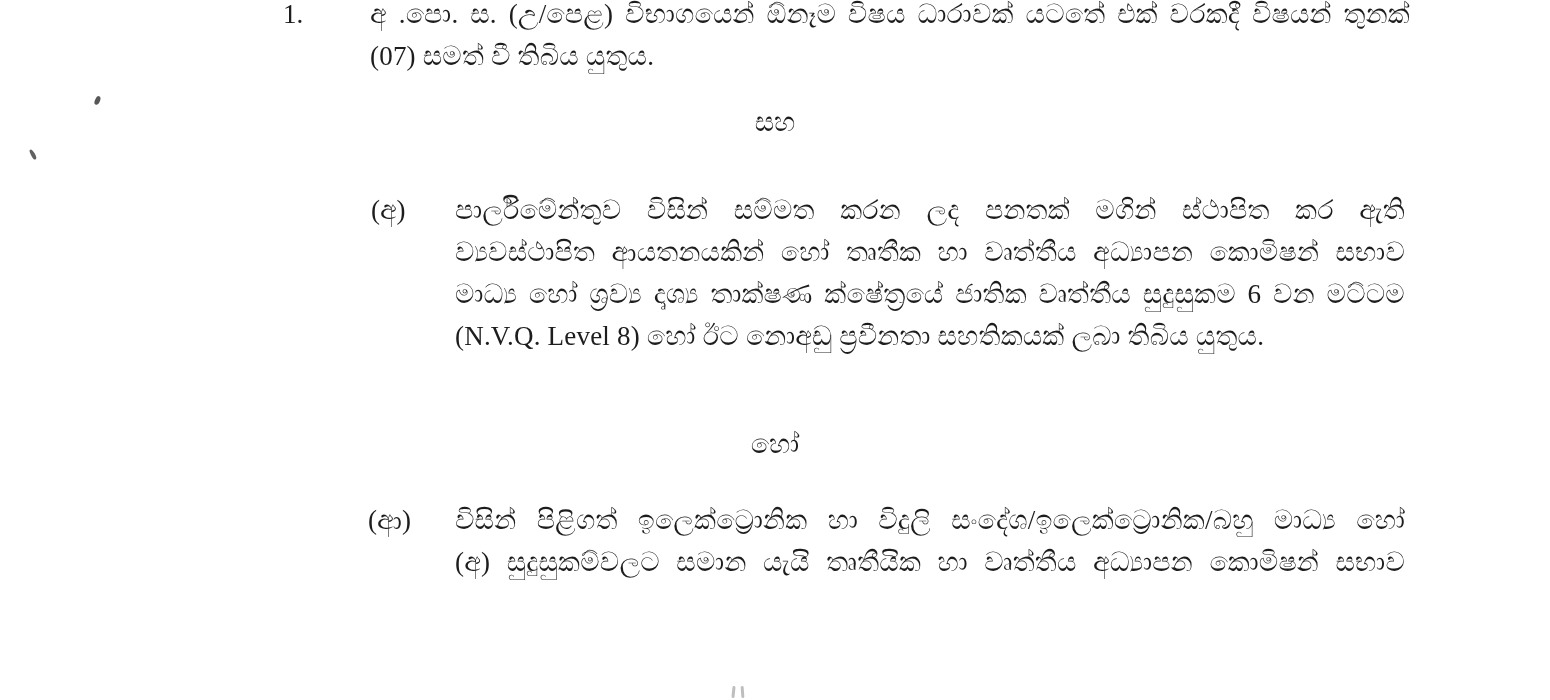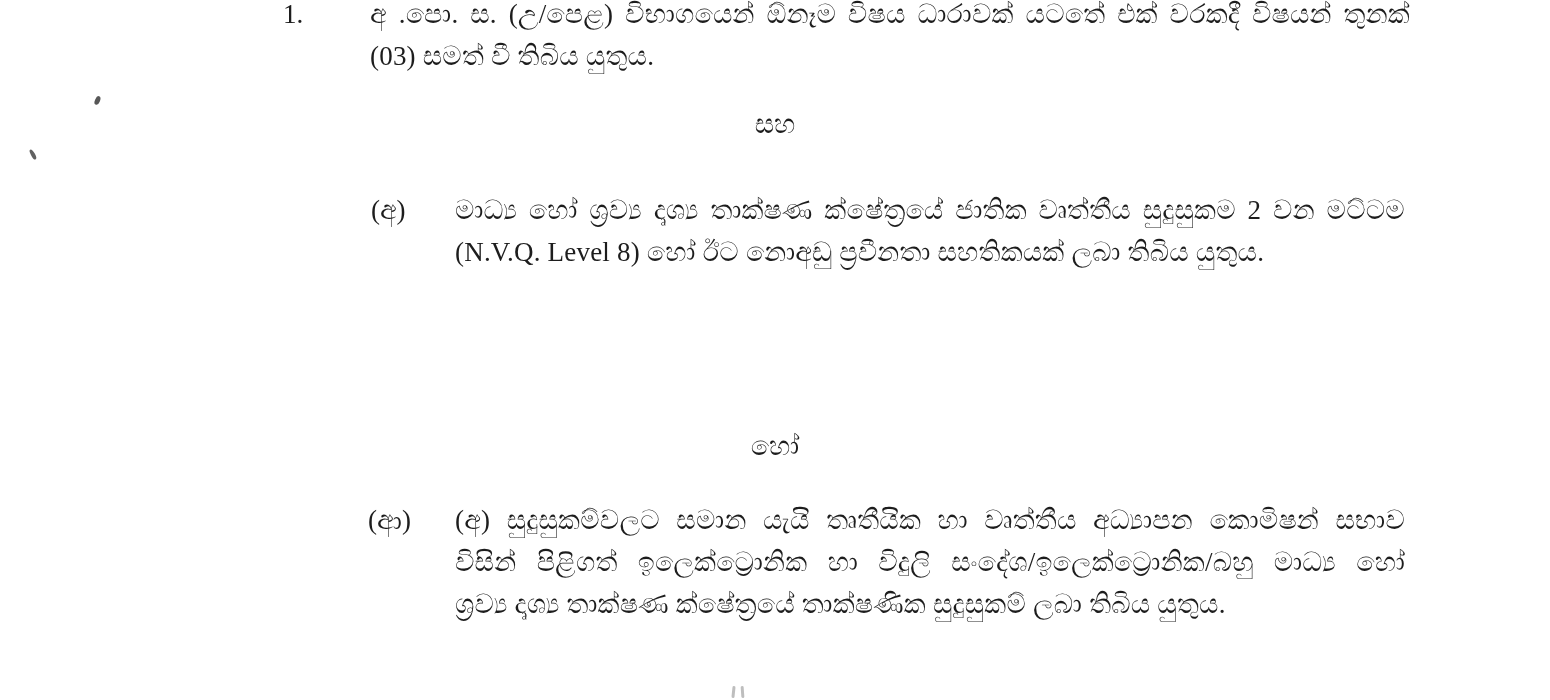--- a/index.html
+++ b/index.html
@@ -24,20 +24,21 @@
     text-align-last: justify;
   }
   .item-number, .item-label {
     line-height: 42px;
   }
   .conjunction {
     left: 0;
     width: 1550px;
     text-align: center;
     line-height: 42px;
+    font-family: Liberation Mono, monospace;
   }
   .speck {
     position: absolute;
     background: #3a3a3a;
     border-radius: 45% 55% 50% 50%;
   }
   .speck-1 { left: 95px; top: 96px; width: 5px; height: 9px; transform: rotate(24deg); opacity: .85; }
   .speck-2 { left: 31px; top: 149px; width: 4px; height: 11px; transform: rotate(-28deg); opacity: .8; }
   .bottom-smudge {
     position: absolute;
@@ -59,42 +60,43 @@
 
 <div class="page">
 
   <span class="speck speck-1"></span>
   <span class="speck speck-2"></span>
 
   <section class="abs" style="left:0; top:-7px; width:1550px;">
     <div class="abs item-number" style="left:283px; top:0;">1.</div>
     <div class="abs" style="left:370px; top:0; width:1040px;">
       <div class="line justified">අ .පො. ස. (උ/පෙළ) විභාගයෙන් ඕනෑම විෂය ධාරාවක් යටතේ එක් වරකදී විෂයන් තුනක්</div>
-      <div class="line">(03) සමත් වී තිබිය යුතුය.</div>
+      <div class="line">(07) සමත් වී තිබිය යුතුය.</div>
     </div>
   </section>
 
   <div class="abs conjunction" style="top:103px;">සහ</div>
 
   <section class="abs" style="left:0; top:189px; width:1550px;">
     <div class="abs item-label" style="left:371px; top:0;">(අ)</div>
     <div class="abs" style="left:455px; top:0; width:950px;">
-      <div class="line justified">මාධ්‍ය හෝ ශ්‍රව්‍ය දෘශ්‍ය තාක්ෂණ ක්ෂේත්‍රයේ ජාතික වෘත්තීය සුදුසුකම 2 වන මට්ටම</div>
+      <div class="line justified">පාර්ලිමේන්තුව විසින් සම්මත කරන ලද පනතක් මගින් ස්ථාපිත කර ඇති</div>
+      <div class="line justified">ව්‍යවස්ථාපිත ආයතනයකින් හෝ තෘතීක හා වෘත්තීය අධ්‍යාපන කොමිෂන් සභාව</div>
+      <div class="line justified">මාධ්‍ය හෝ ශ්‍රව්‍ය දෘශ්‍ය තාක්ෂණ ක්ෂේත්‍රයේ ජාතික වෘත්තීය සුදුසුකම 6 වන මට්ටම</div>
       <div class="line">(N.V.Q. Level 8)  හෝ ඊට නොඅඩු ප්‍රවීනතා සහතිකයක් ලබා තිබිය යුතුය.</div>
     </div>
   </section>
 
   <div class="abs conjunction" style="top:425px;">හෝ</div>
 
   <section class="abs" style="left:0; top:499px; width:1550px;">
     <div class="abs item-label" style="left:368px; top:0;">(ආ)</div>
     <div class="abs" style="left:455px; top:0; width:950px;">
+      <div class="line justified">විසින් පිළිගත් ඉලෙක්ට්‍රොනික හා විදුලි සංදේශ/ඉලෙක්ට්‍රොනික/බහු මාධ්‍ය හෝ</div>
       <div class="line justified">(අ) සුදුසුකම්වලට සමාන යැයි තෘතීයික හා වෘත්තීය අධ්‍යාපන කොමිෂන් සභාව</div>
-      <div class="line justified">විසින් පිළිගත් ඉලෙක්ට්‍රොනික හා විදුලි සංදේශ/ඉලෙක්ට්‍රොනික/බහු මාධ්‍ය හෝ</div>
-      <div class="line">ශ්‍රව්‍ය දෘශ්‍ය තාක්ෂණ ක්ෂේත්‍රයේ තාක්ෂණික සුදුසුකම් ලබා තිබිය යුතුය.</div>
     </div>
   </section>
 
   <div class="bottom-smudge">
       <i></i>
       <i></i>
     </div>
 
 </div>
 

